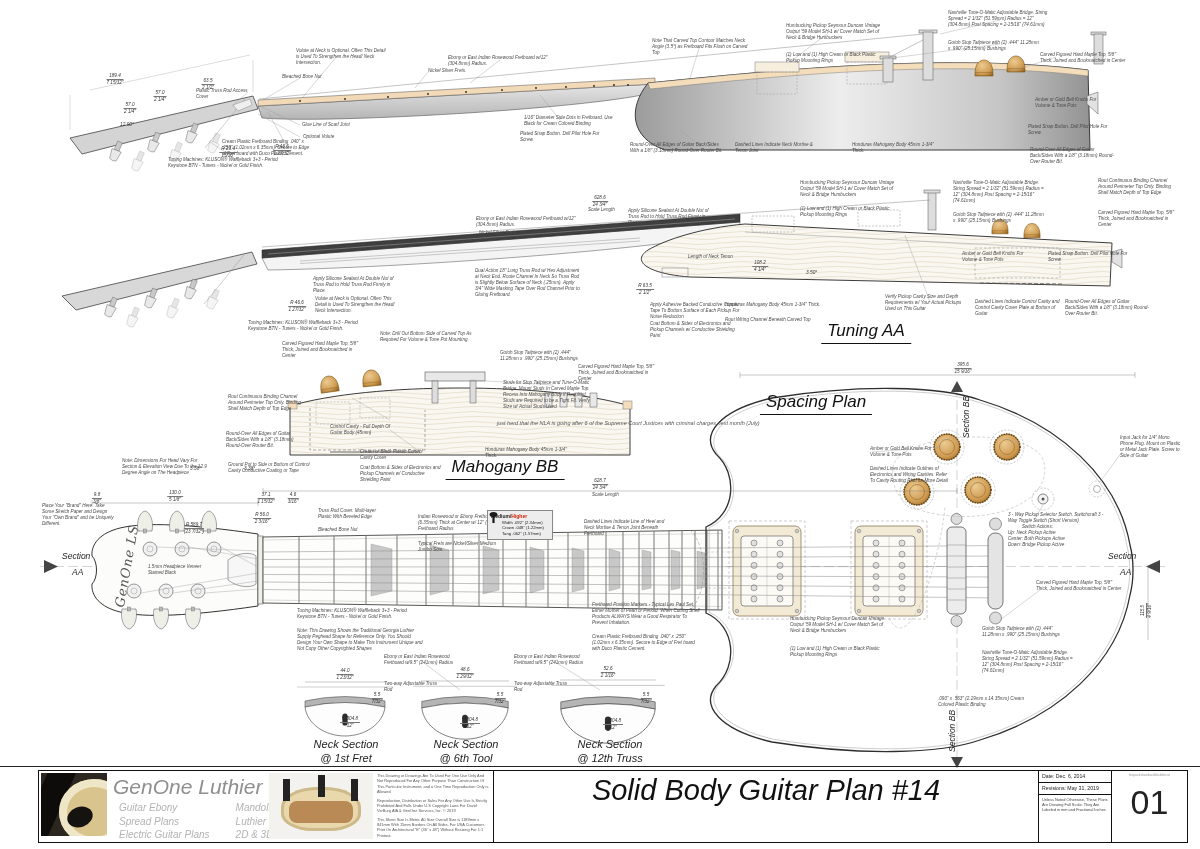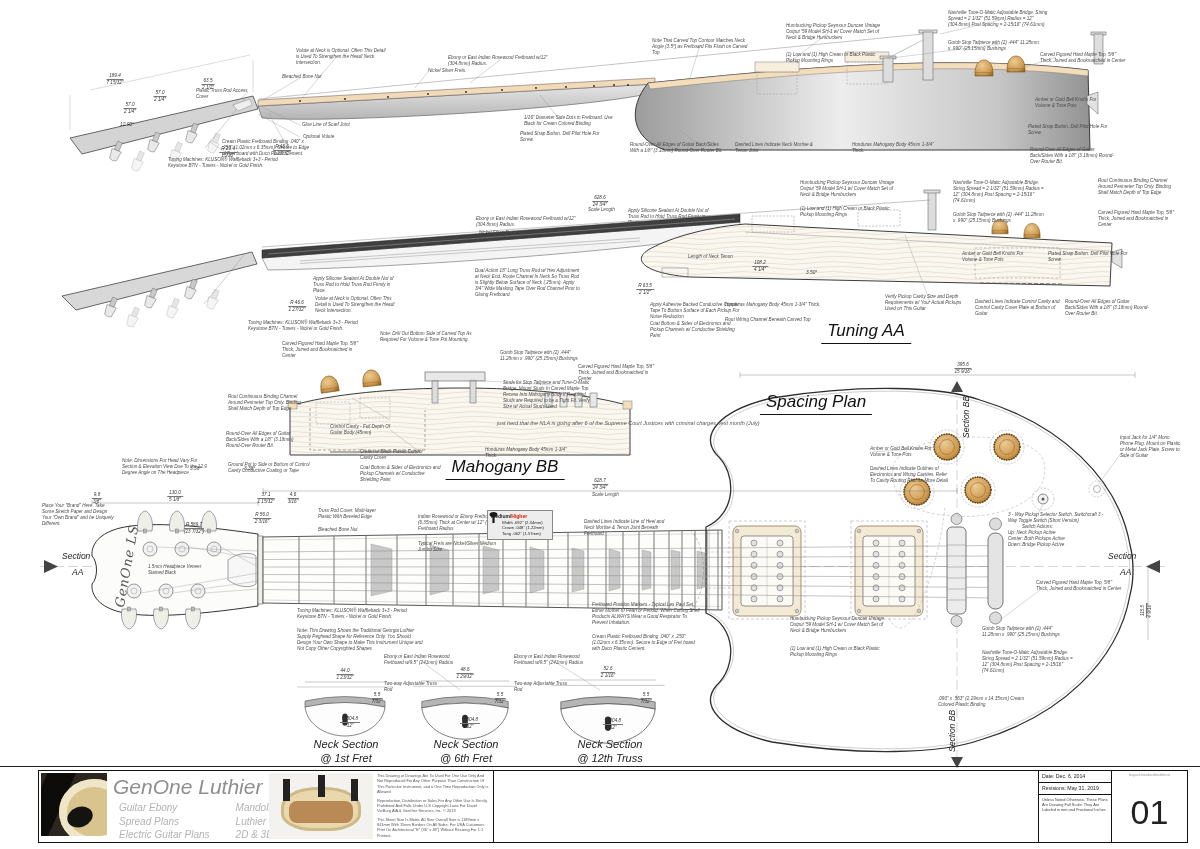--- a/index.html
+++ b/index.html
@@ -47,21 +47,21 @@
   .tb-legal{position:absolute;left:338px;top:2px;width:114px;font:3.9px/1.35 "Liberation Sans",sans-serif;color:#555;}
   .tb-legal p{margin:0 0 3.5px 0;}
   .tb-title-cell{position:relative;width:544px;border-right:1.4px solid #111;text-align:center;}
   .tb-company{font:italic 13px "Liberation Sans",sans-serif;color:#222;margin-top:6px;}
   .tb-plan{font:italic 29px "Liberation Sans",sans-serif;color:#111;margin-top:3px;}
   .tb-date-cell{position:relative;width:72px;border-right:1.4px solid #111;font:5.2px/1.3 "Liberation Sans",sans-serif;color:#222;}
   .tb-row{padding:2px 3px;border-bottom:.8px solid #111;}
   .tb-note{padding:2px 3px;font-size:3.9px;color:#444;}
   .tb-num-cell{position:relative;flex:1;text-align:center;}
   .tb-file{font:3.6px "Liberation Sans",sans-serif;color:#999;margin-top:2px;}
-  .tb-num{font:34px/1 "Liberation Sans",sans-serif;color:#222;margin-top:18px;}
+  .tb-num{font:34px/1 "Liberation Sans",sans-serif;color:#222;margin-top:8px;}
 </style>
 </head>
 <body>
 
 <div id="sheet">
 
 <svg width="1200" height="849" viewBox="0 0 1200 849">
   <defs>
     <linearGradient id="gBody" x1="0" y1="0" x2="1" y2="0">
       <stop offset="0" stop-color="#9c9c9c"></stop>
@@ -605,21 +605,21 @@
 <div class="dim" style="left:613px;top:718px">
       <span class="mm">R 304.8</span>
       <span class="in">12"</span>
     </div>
 <div class="neck-label" style="left:346px;top:738px">
       <span>Neck Section</span>
       <span>@ 1st Fret</span>
     </div>
 <div class="neck-label" style="left:466px;top:738px">
       <span>Neck Section</span>
-      <span>@ 6th Fret</span>
+      <span>@ 6th Tool</span>
     </div>
 <div class="neck-label" style="left:610px;top:738px">
       <span>Neck Section</span>
       <span>@ 12th Truss</span>
     </div>
 
 <div class="tb-top-line"></div>
 <div class="tb">
   <div class="tb-left">
     <div class="logo-art">
@@ -647,20 +647,21 @@
       <div class="p2-clamp" style="left:49px;top:2px"></div>
       <div class="p2-clamp" style="left:82px;top:6px"></div>
     </div>
     <div class="tb-legal">
       <p>This Drawing or Drawings Are To Used For One Use Only And Not Reproduced For Any Other Purpose Than Construction Of This Particular Instrument, and a One Time Reproduction Only is Allowed</p>
       <p>Reproduction, Distribution or Sales For Any Other Use Is Strictly Prohibited And Falls Under U.S Copyright Laws For David VerBurg AIA &amp; GenOne Services, Inc. © 2019</p>
       <p>This Sheet Size Is Metric A0 Size Overall Size is 1189mm x 841mm With 15mm Borders On All Sides. For USA Customers Print On Architectural "E" (36" x 48") Without Resizing For 1:1 Printout.</p>
     </div>
   </div>
   <div class="tb-title-cell">
+    <div class="tb-plan">Solid Body Guitar Plan #14</div>
   </div>
   <div class="tb-date-cell">
     <div class="tb-row">Date: Dec. 6, 2014</div>
     <div class="tb-row">Revisions: May 31, 2019</div>
     <div class="tb-note">Unless Noted Otherwise, These Plans Are Drawing Full Scale. They Are Labeled in mm and Fractional Inches</div>
   </div>
   <div class="tb-num-cell">
     <div class="tb-file">lespaulstandarddoublecut</div>
     <div class="tb-num">01</div>
   </div>

